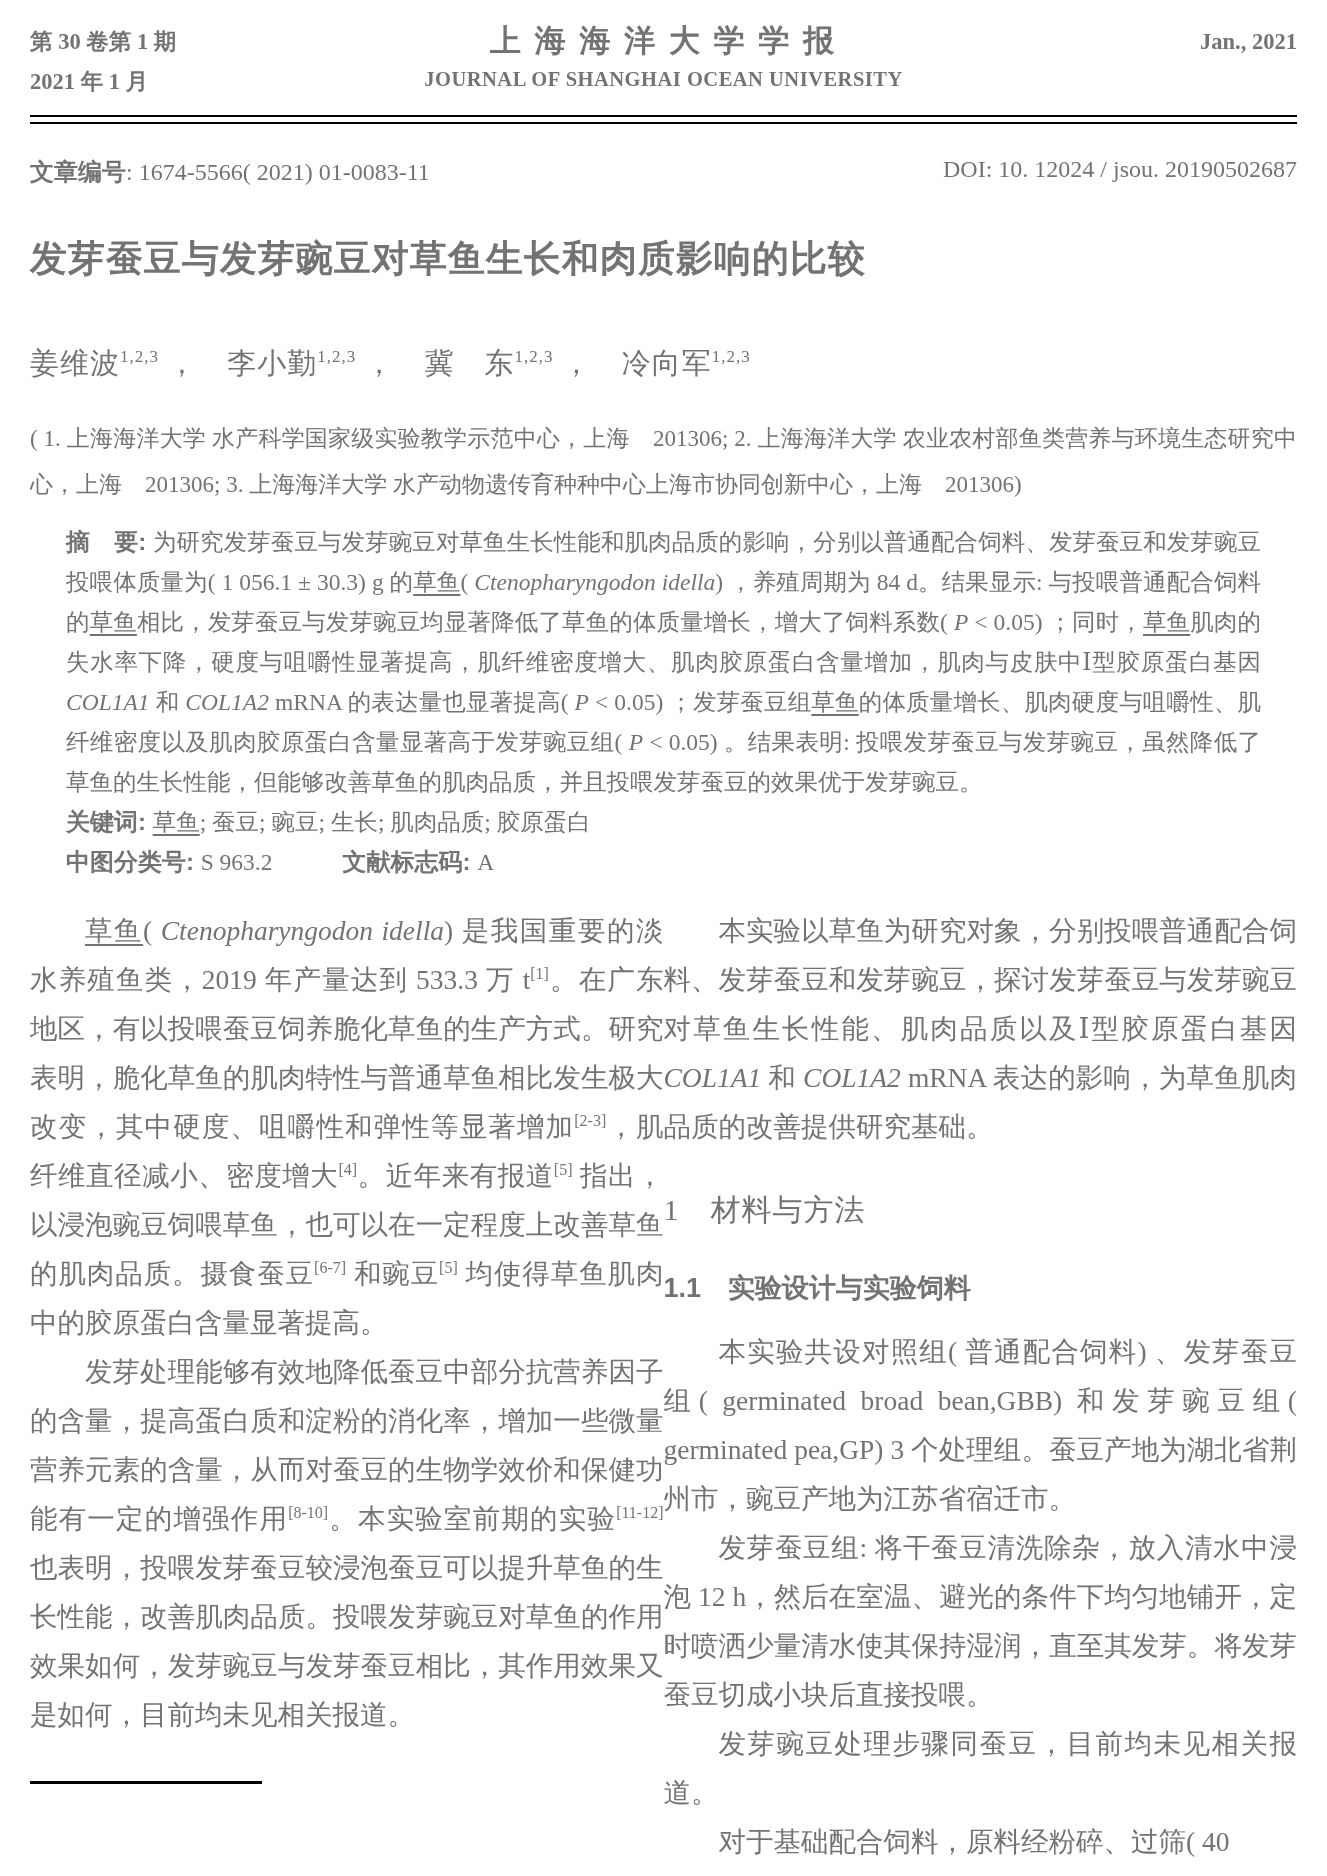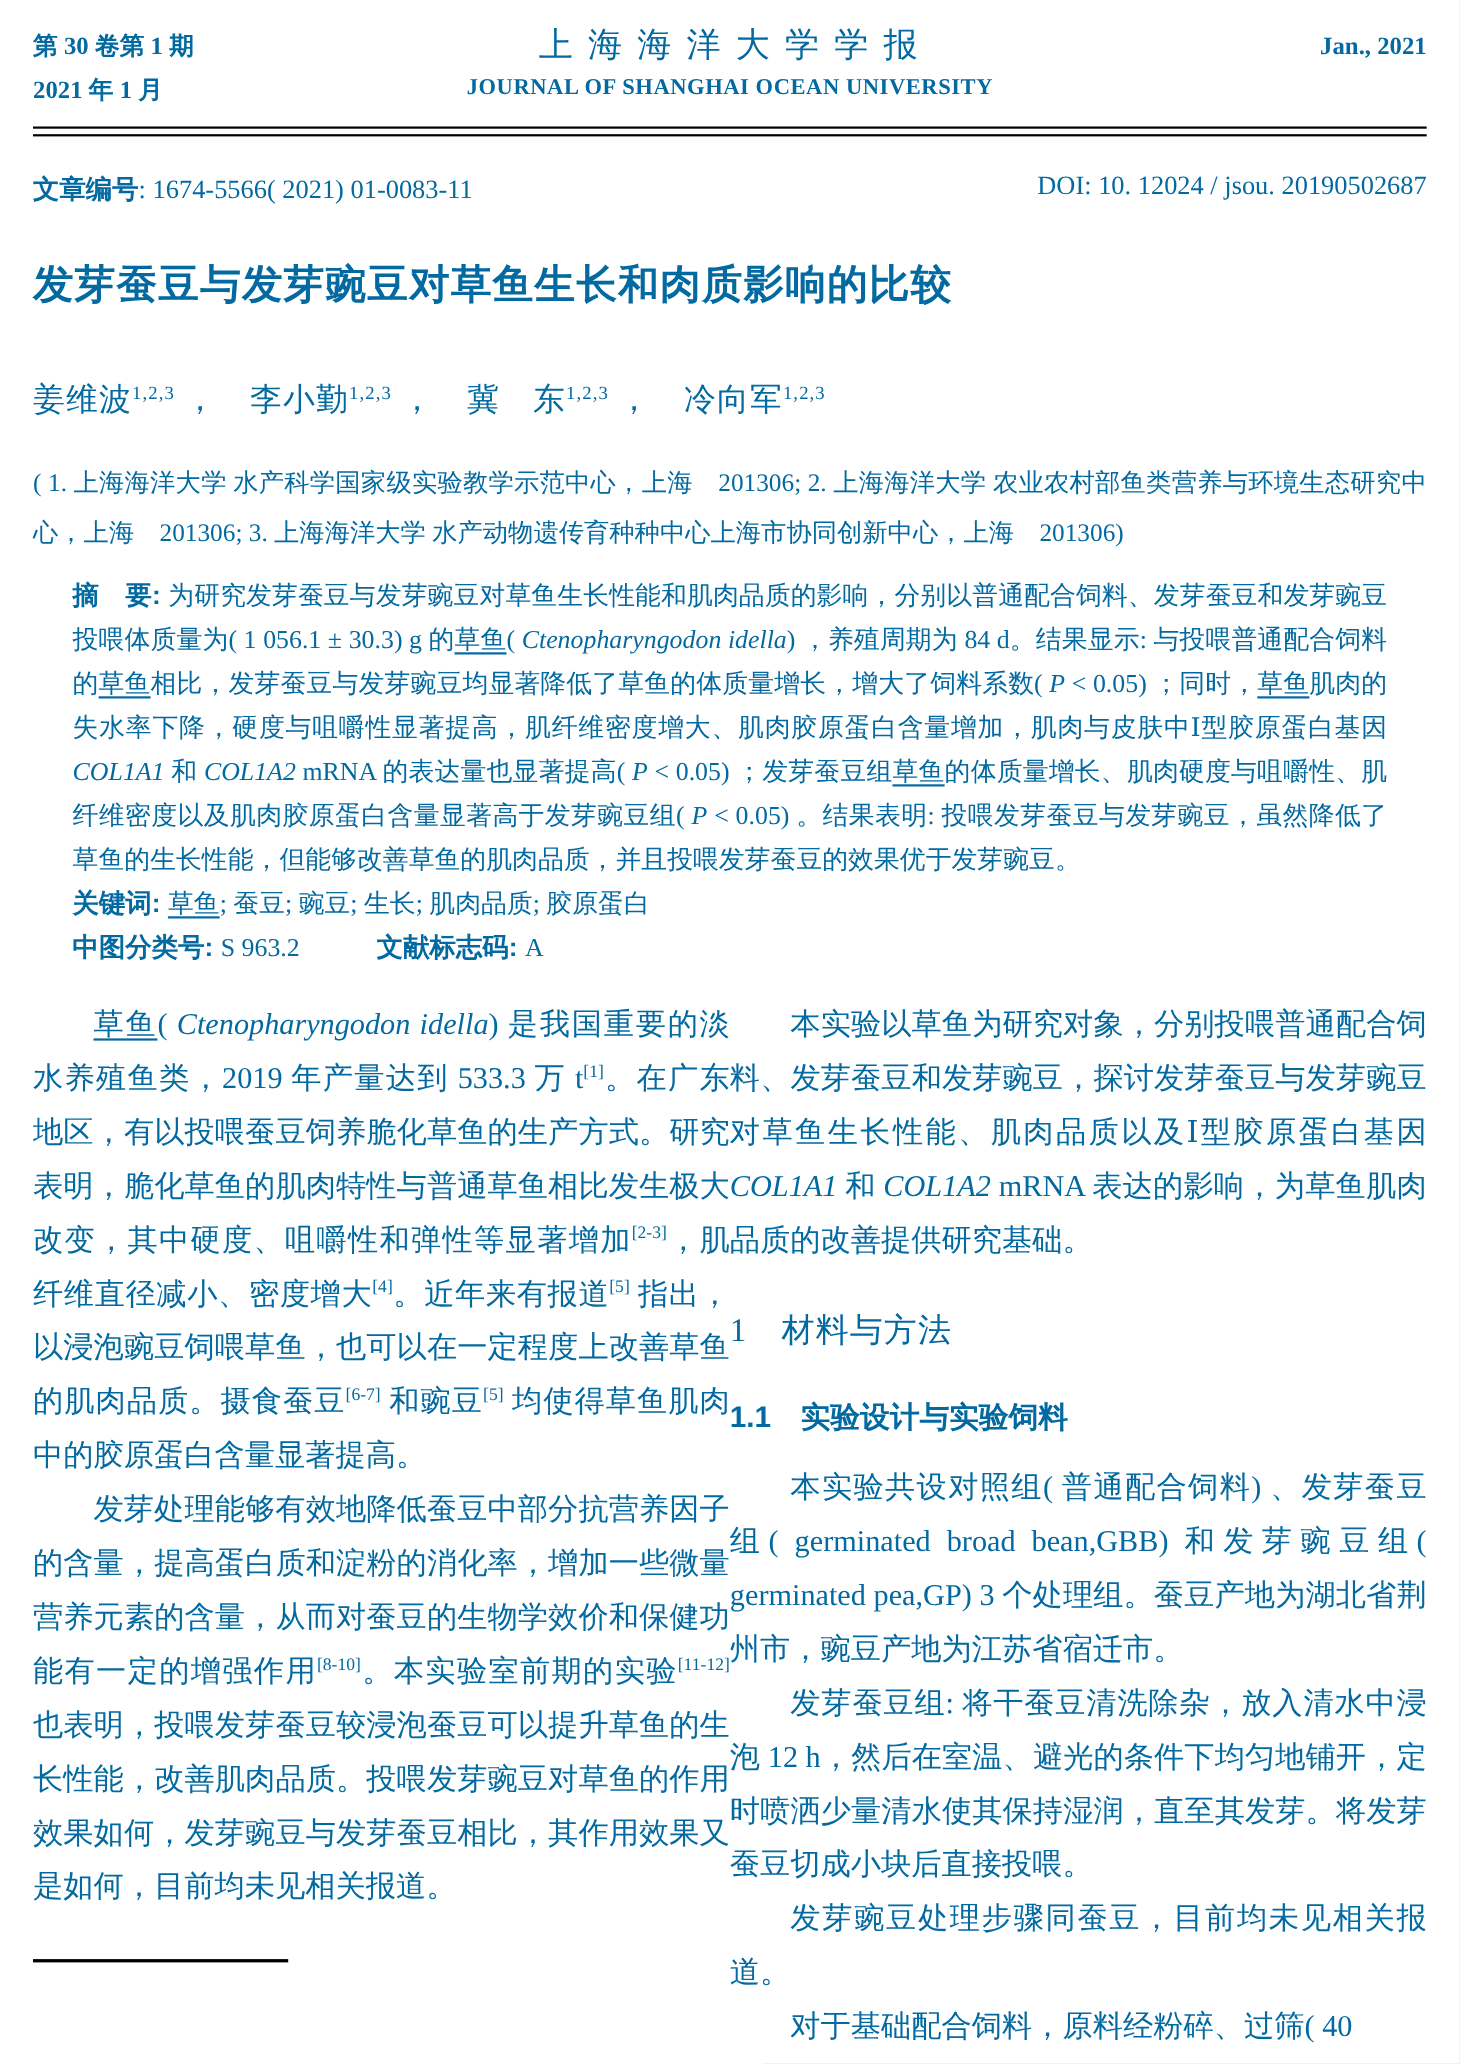--- a/index.html
+++ b/index.html
@@ -1,26 +1,26 @@
 <!DOCTYPE html>
 <html><head>
 <meta charset="utf-8">
 <style>
   html,body{margin:0;padding:0;background:#e8e8e8;}
   .page{
-    position:relative;width:1327px;height:1876px;background:#ffffff;color:#0369a1;
+    position:relative;width:1327px;height:1876px;background:#ffffff;color:#737373;
     font-family:"Liberation Serif","DejaVu Serif",serif;overflow:hidden;margin:0 auto;
   }
   .inner{padding:22px 30px 0 30px;}
 
   
   .journal-header{display:grid;grid-template-columns:250px 1fr 250px;align-items:start;}
   .jh-left{font-size:22.5px;font-weight:700;line-height:40px;}
   .jh-center{text-align:center;}
-  .jh-title-cn{font-size:31px;font-weight:400;letter-spacing:3px;line-height:38px;}
+  .jh-title-cn{font-size:31px;font-weight:700;letter-spacing:3px;line-height:38px;}
   .jh-title-en{font-size:20.5px;font-weight:700;margin-top:8px;letter-spacing:.5px;}
   .jh-right{text-align:right;font-size:22.5px;font-weight:700;line-height:40px;}
   .rule-double{margin-top:13px;height:5px;border-top:2px solid #000;border-bottom:2px solid #000;}
 
   
   .meta-row{display:flex;justify-content:space-between;margin-top:32px;font-size:24px;}
   .label-hei{font-family:"Liberation Sans","DejaVu Sans",sans-serif;font-weight:700;text-align:center;}
 
   
   .paper-title{margin-top:46px;font-family:Liberation Mono, monospace;

